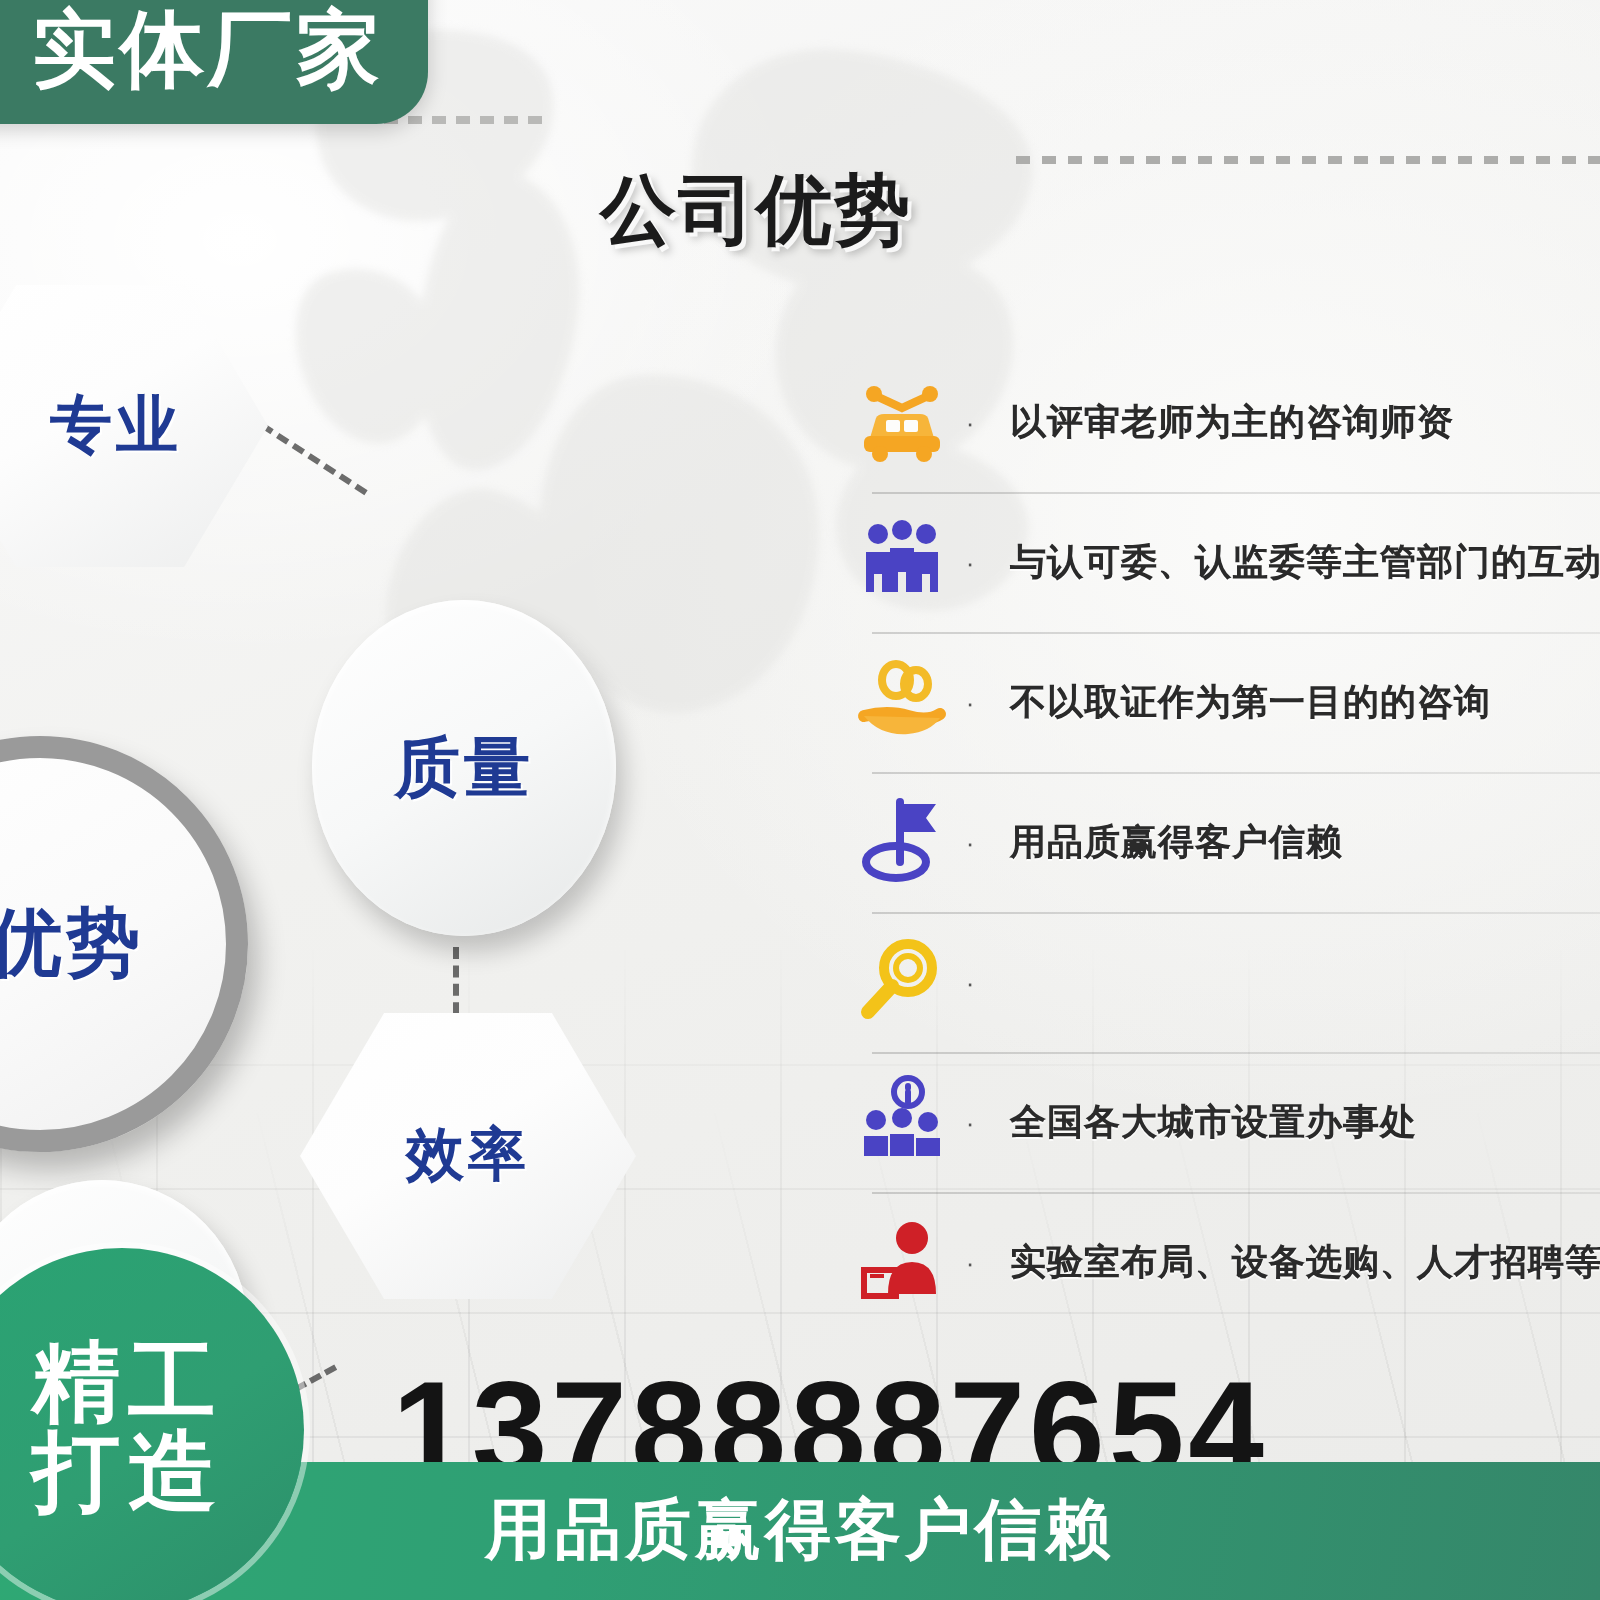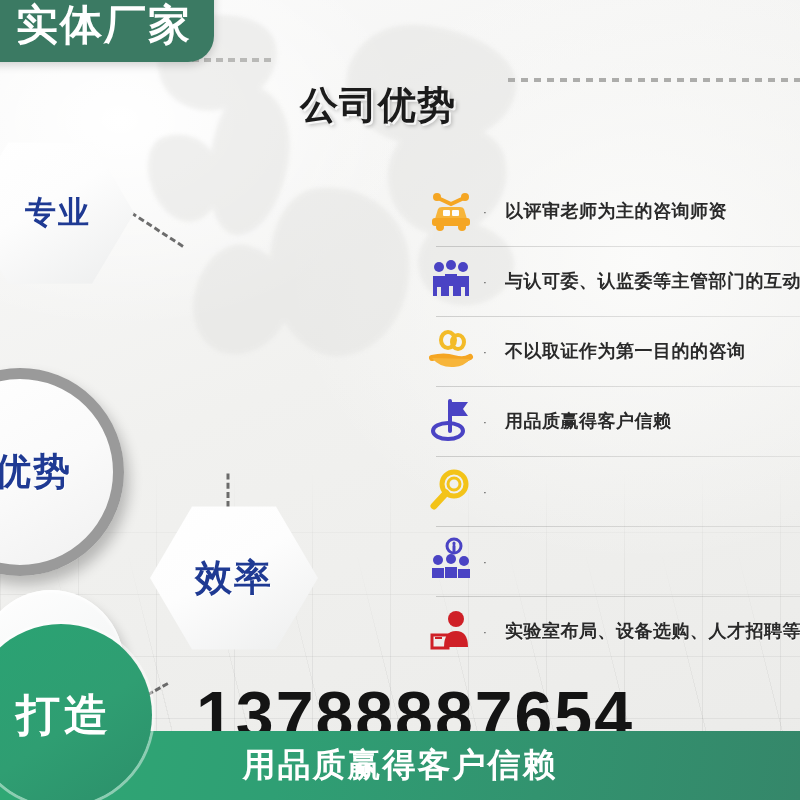--- a/index.html
+++ b/index.html
@@ -95,21 +95,21 @@
   .hex-label, .circ-label {
     color:#1f3a93; font-weight:bold; letter-spacing:2px;
     text-shadow:1px 1px 0 rgba(255,255,255,.9);
     white-space:nowrap;
   }
 
   .hex-zhuanye { left:-34px; top:28px;  width:168px; height:150px; }
   .hex-zhuanye .hex-label { font-size:31px; padding-left:16px; }
 
   .hex-xiaolv  { left:150px; top:392px; width:168px; height:152px; }
-  .hex-xiaolv .hex-label { font-size:37px; }
+  .hex-xiaolv .hex-label { font-size:29px; }
 
   .circle-shape {
     position:absolute; border-radius:50%;
     background:linear-gradient(150deg,#ffffff 0%,#f7f8f8 50%,#e6e8e8 100%);
     display:flex; align-items:center; justify-content:center;
     box-shadow:4px 8px 12px rgba(0,0,0,.20), inset 0 2px 4px rgba(255,255,255,.9);
   }
   .cir-zhiliang { left:156px; top:190px; width:152px; height:168px; }
   .cir-zhiliang .circ-label { font-size:33px; }
 
@@ -209,20 +209,23 @@
   <div class="cluster">
 
     <div class="dline dl1"></div>
     <div class="dline dl2"></div>
     <div class="dline dl3"></div>
 
     <div class="hexagon hex-zhuanye">
       <span class="hex-label">专业</span>
     </div>
 
+    <div class="circle-shape cir-zhiliang">
+      <span class="circ-label">质量</span>
+    </div>
 
     <div class="circle-shape cir-youshi">
       <span class="circ-label">优势</span>
     </div>
 
     <div class="hexagon hex-xiaolv">
       <span class="hex-label">效率</span>
     </div>
 
     <div class="circle-shape cir-ziyuan">
@@ -308,20 +311,21 @@
           <path d="M30 8 v1 M30 11 v5" stroke="#4a43c4" stroke-width="3" stroke-linecap="round"></path>
           <circle cx="14" cy="25" r="5" fill="#4a43c4"></circle>
             <circle cx="27" cy="24" r="5" fill="#4a43c4"></circle>
             <circle cx="40" cy="26" r="5" fill="#4a43c4"></circle>
           <path d="M8 33 h12 v10 h-12 z" fill="#4a43c4"></path>
           <path d="M21 32 h12 v11 h-12 z" fill="#4a43c4"></path>
           <path d="M34 34 h12 v9 h-12 z" fill="#4a43c4"></path>
         </svg>
       </span>
       <span class="fbullet">·</span>
+      <span class="ftext">全国各大城市设置办事处</span>
     </div>
 
     <div class="frow">
       <span class="ficon">
         <svg viewBox="0 0 54 52">
           <circle cx="32" cy="14" r="8" fill="#cf2027"></circle>
           <path d="M20 42 Q20 26 32 26 Q44 26 44 42 z" fill="#cf2027"></path>
           <rect x="8" y="30" width="16" height="13" fill="none" stroke="#cf2027" stroke-width="3"></rect>
           <path d="M11 33 h7" stroke="#cf2027" stroke-width="2"></path>
         </svg>
@@ -331,16 +335,17 @@
     </div>
   </div>
 
   <div class="phone">13788887654</div>
 
   <div class="bottom-bar">
     <span class="txt">用品质赢得客户信赖</span>
   </div>
 
   <div class="stamp">
+    <span class="l1">精工</span>
     <span class="l2">打造</span>
   </div>
 
 </div>
 
 </body></html>

